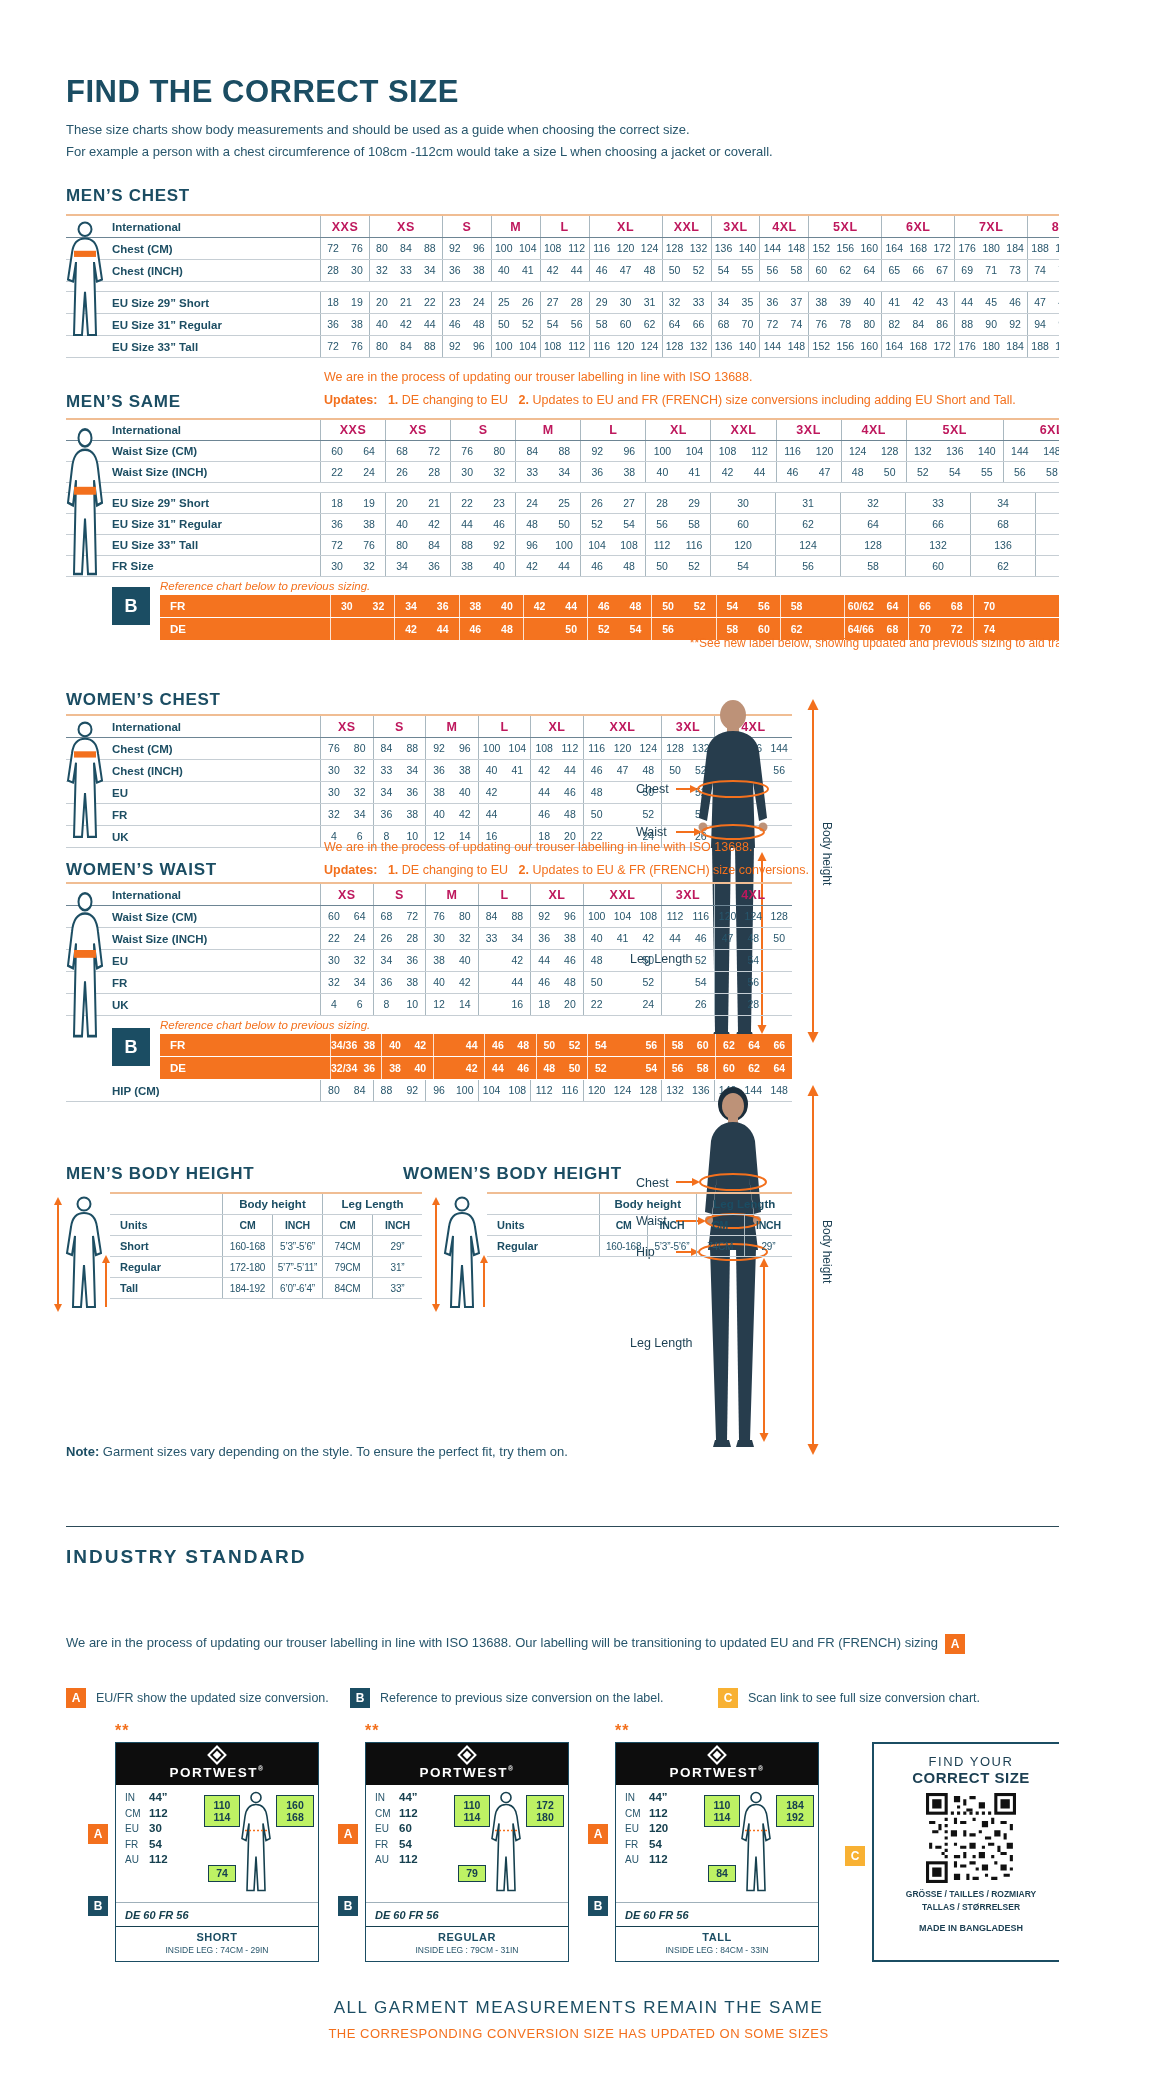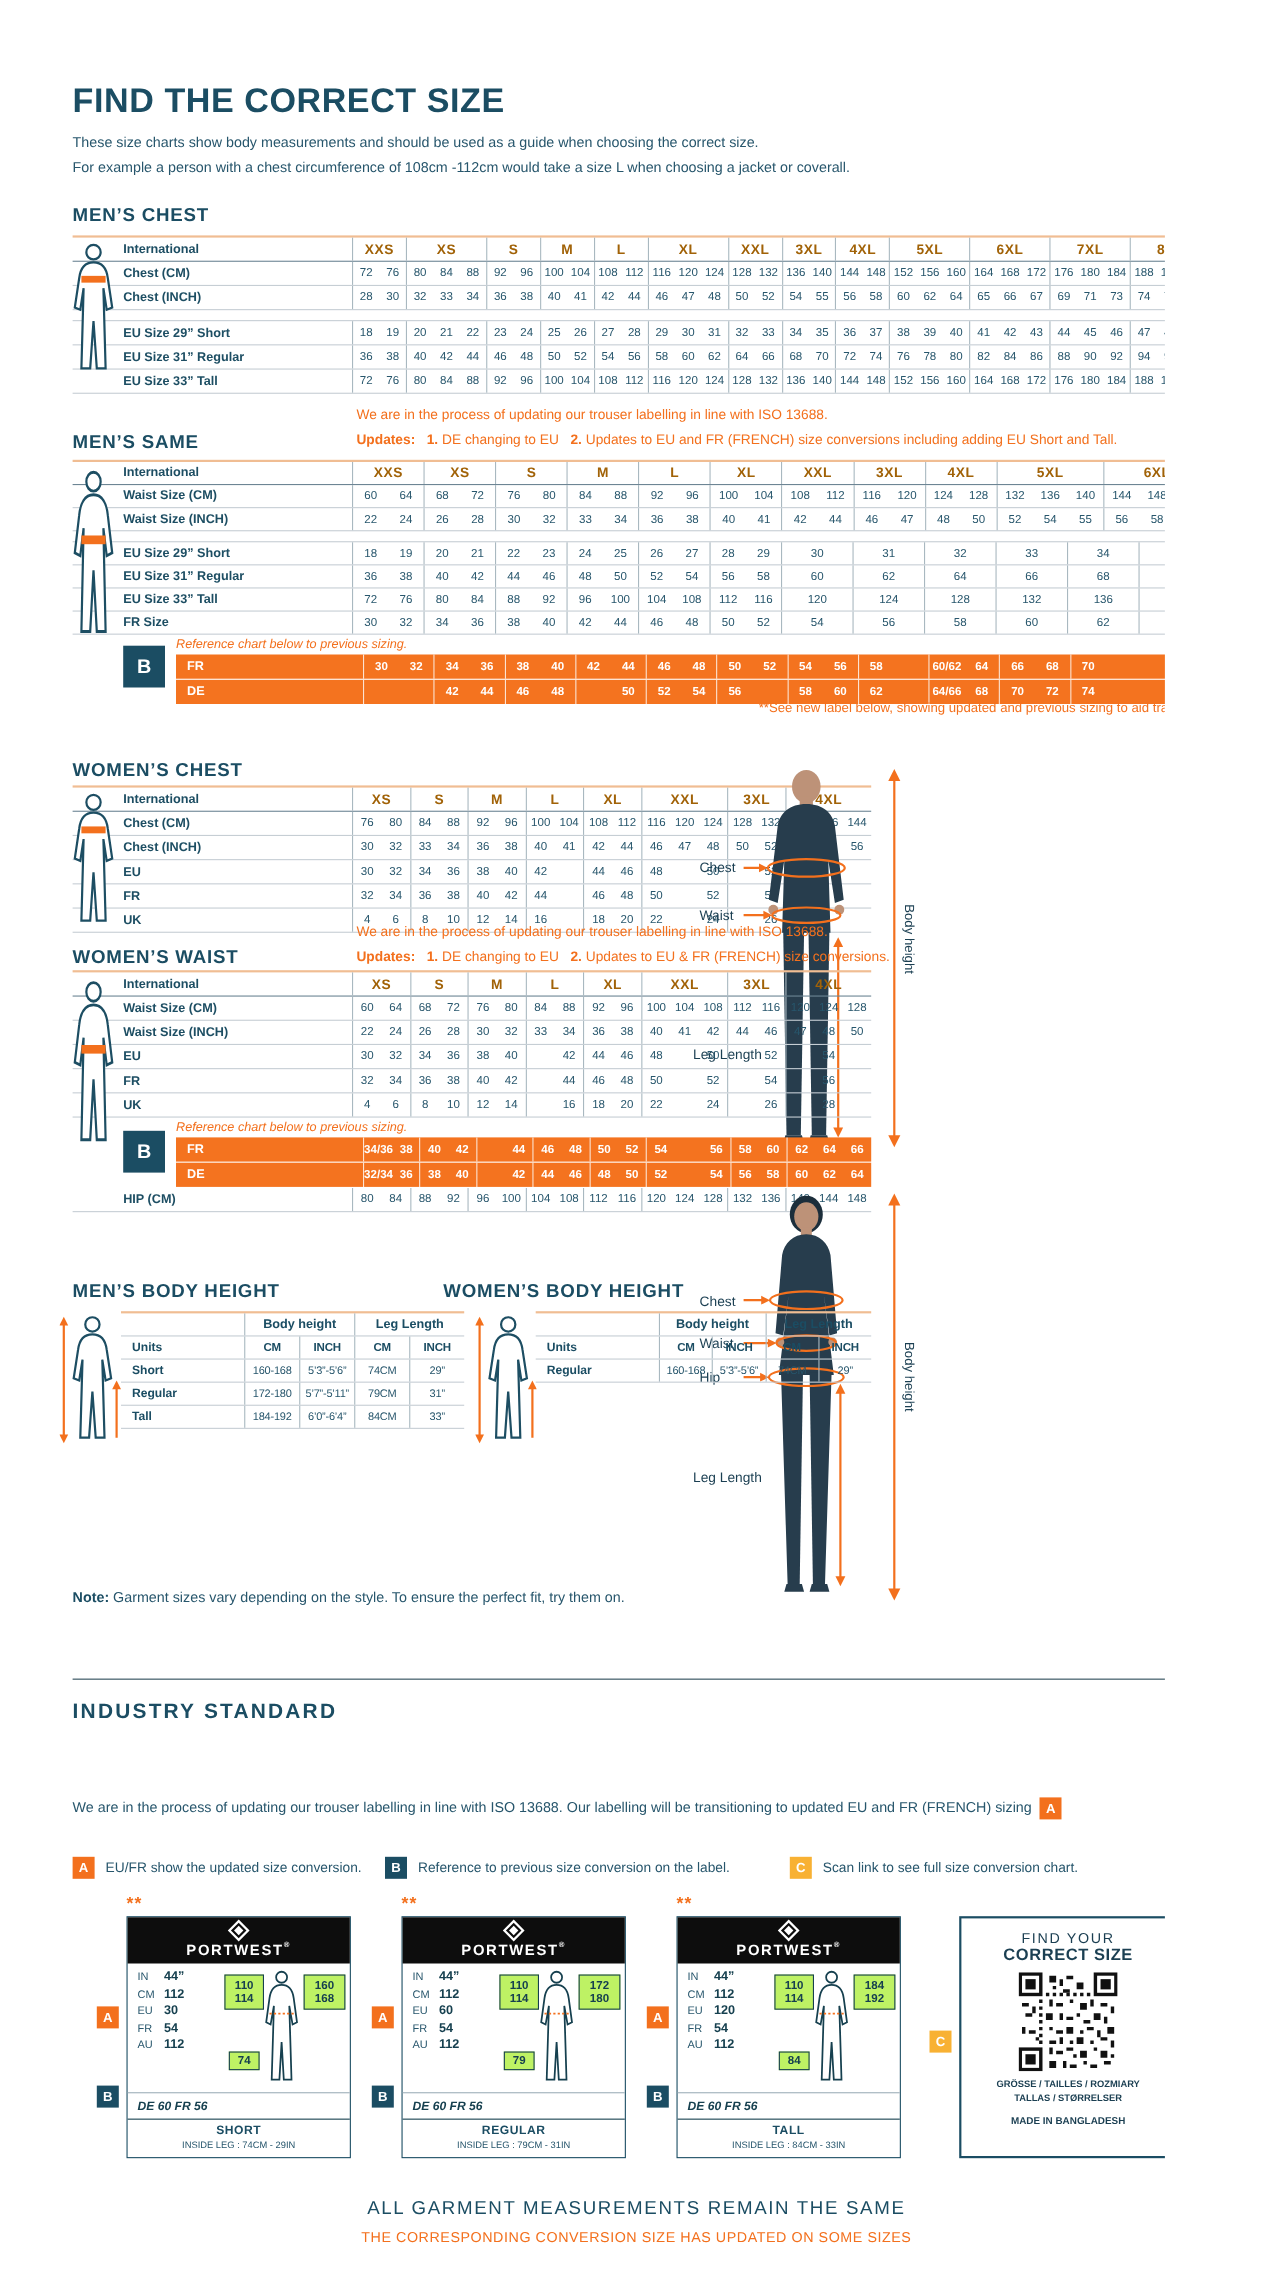--- a/index.html
+++ b/index.html
@@ -16,21 +16,21 @@
   .trow{display:flex;align-items:stretch;border-bottom:1px solid #c6ced4;height:21px;}
   .compact .trow{height:20px;}
   .thead{border-bottom:1px solid #6d8594;}
   .tlabel{flex:0 0 254px;display:flex;align-items:center;padding-left:46px;box-sizing:border-box;
           font-weight:bold;font-size:11.5px;color:#1d4e63;}
   .tdata{flex:1;display:flex;min-width:0;}
   .cell{display:flex;align-items:center;border-left:1px solid #a9b8c0;min-width:0;}
   .slot{flex:1;text-align:center;font-size:10.5px;color:#27566c;line-height:1;}
   .merged{justify-content:center;}
   .merged .slot{flex:0 0 auto;}
-  .ghead{justify-content:center;font-weight:bold;font-size:12.5px;color:#a16207;letter-spacing:.5px;text-align:right;}
+  .ghead{justify-content:center;font-weight:bold;font-size:12.5px;color:#be185d;letter-spacing:.5px;text-align:right;}
   .ghead.cell{font-size:12.5px;}
   .tgap{height:9px;border-bottom:1px solid #c6ced4;}
   .refrow{height:18px;display:flex;align-items:center;padding-left:94px;color:#f3701d;
           font-style:italic;font-size:11.5px;}
   .orow{height:22px !important;border-bottom:1px solid #fff;}
   .ospace{flex:0 0 94px;}
   .oband{flex:1;display:flex;background:#f4731f;min-width:0;}
   .olabel{flex:0 0 160px;display:flex;align-items:center;padding-left:10px;
           font-weight:bold;font-size:11.5px;color:#fff;}
   .oband .tdata{flex:1;}

